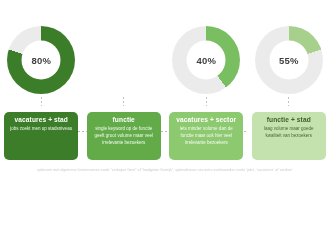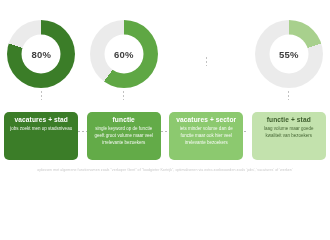--- a/index.html
+++ b/index.html
@@ -7,21 +7,21 @@
     width:330px;height:220px;
     background:#ffffff;
     font-family:"Liberation Sans", sans-serif;
     overflow:hidden;
   }
   .board{position:relative;width:330px;height:220px;}
 
   
   .donut-row{
     position:absolute;left:0;top:14px;width:330px;height:92px;
-    display:flex;justify-content:space-around;align-items:center;
+    display:flex;justify-content:space-around;align-items:flex-end;
   }
   .donut-cell{
     width:78px;display:flex;flex-direction:column;align-items:center;
   }
   .donut{
     position:relative;width:68px;height:68px;border-radius:50%;
   }
   .donut .hole{
     position:absolute;left:50%;top:50%;transform:translate(-50%,-50%);
     width:39px;height:39px;border-radius:50%;background:#ffffff;
@@ -79,29 +79,29 @@
     <div class="donut-cell">
       <div class="donut" id="donut-0" style="background: conic-gradient(rgb(59, 125, 40) 0deg, rgb(59, 125, 40) 288deg, rgb(235, 235, 235) 288deg, rgb(235, 235, 235) 360deg);">
         <div class="hole">
           <span class="pct">80%</span>
         </div>
       </div>
       <div class="tick"></div>
     </div>
 
     <div class="donut-cell">
-      <div class="donut" id="donut-1" style="background: conic-gradient(rgb(95, 167, 68) 0deg, rgb(95, 167, 68) 216deg, rgb(235, 235, 235) 216deg, rgb(235, 235, 235) 360deg);">
-        <div class="hole">
-          <span class="pct">60%</span>
-        </div>
-      </div>
       <div class="tick"></div>
     </div>
 
     <div class="donut-cell">
+      <div class="donut" id="donut-2" style="background: conic-gradient(rgb(121, 191, 97) 0deg, rgb(121, 191, 97) 144deg, rgb(235, 235, 235) 144deg, rgb(235, 235, 235) 360deg);">
+        <div class="hole">
+          <span class="pct">40%</span>
+        </div>
+      </div>
       <div class="tick"></div>
     </div>
 
     <div class="donut-cell">
       <div class="donut" id="donut-3" style="background: conic-gradient(rgb(168, 208, 141) 0deg, rgb(168, 208, 141) 72deg, rgb(235, 235, 235) 72deg, rgb(235, 235, 235) 360deg);">
         <div class="hole">
           <span class="pct">55%</span>
         </div>
       </div>
       <div class="tick"></div>

